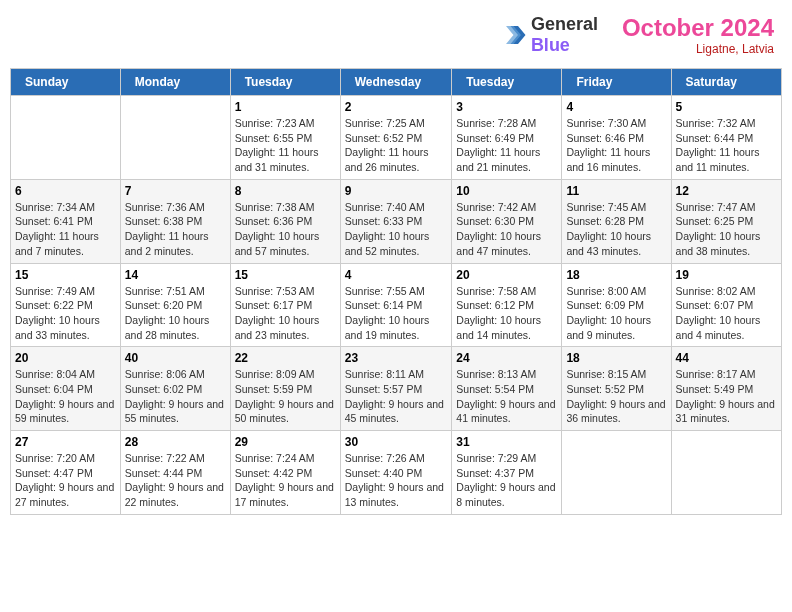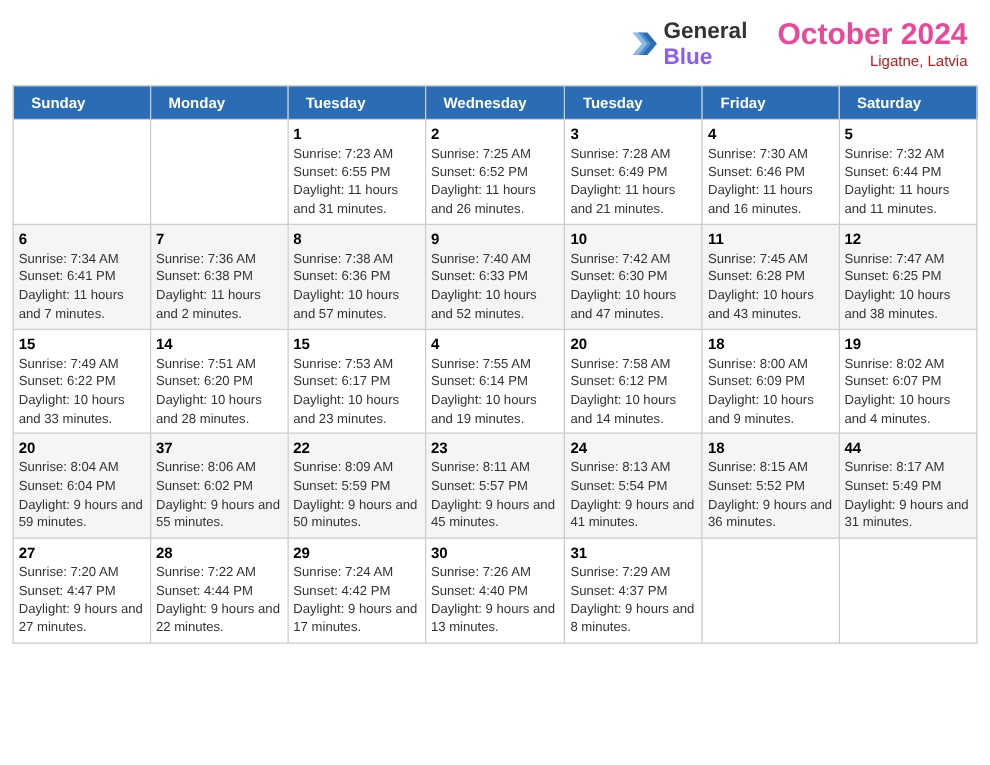--- a/index.html
+++ b/index.html
@@ -202,21 +202,21 @@
           <span class="day-number">19</span>
           <div class="day-info">Sunrise: 8:02 AM<br>Sunset: 6:07 PM<br>Daylight: 10 hours and 4 minutes.</div>
         </td>
       </tr>
       <tr>
         <td>
           <span class="day-number">20</span>
           <div class="day-info">Sunrise: 8:04 AM<br>Sunset: 6:04 PM<br>Daylight: 9 hours and 59 minutes.</div>
         </td>
         <td>
-          <span class="day-number">37</span>
+          <span class="day-number">40</span>
           <div class="day-info">Sunrise: 8:06 AM<br>Sunset: 6:02 PM<br>Daylight: 9 hours and 55 minutes.</div>
         </td>
         <td>
           <span class="day-number">22</span>
           <div class="day-info">Sunrise: 8:09 AM<br>Sunset: 5:59 PM<br>Daylight: 9 hours and 50 minutes.</div>
         </td>
         <td>
           <span class="day-number">23</span>
           <div class="day-info">Sunrise: 8:11 AM<br>Sunset: 5:57 PM<br>Daylight: 9 hours and 45 minutes.</div>
         </td>

